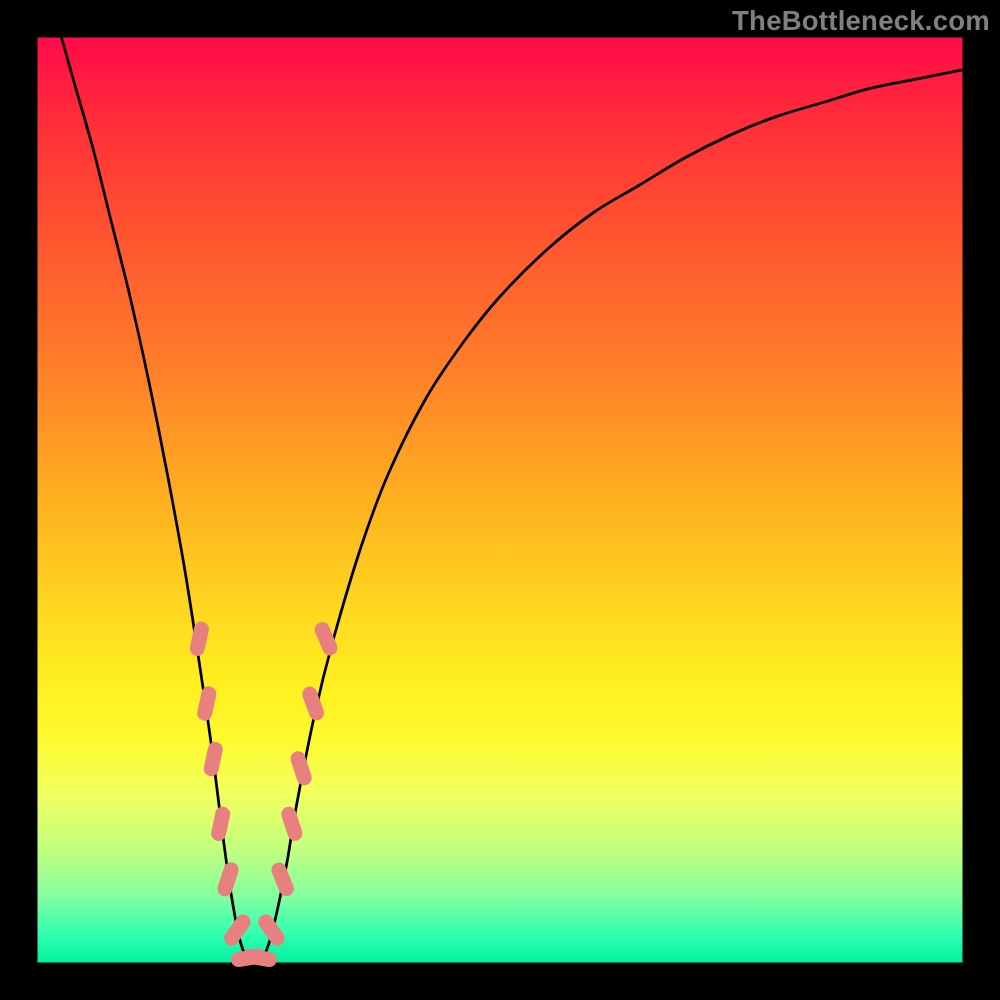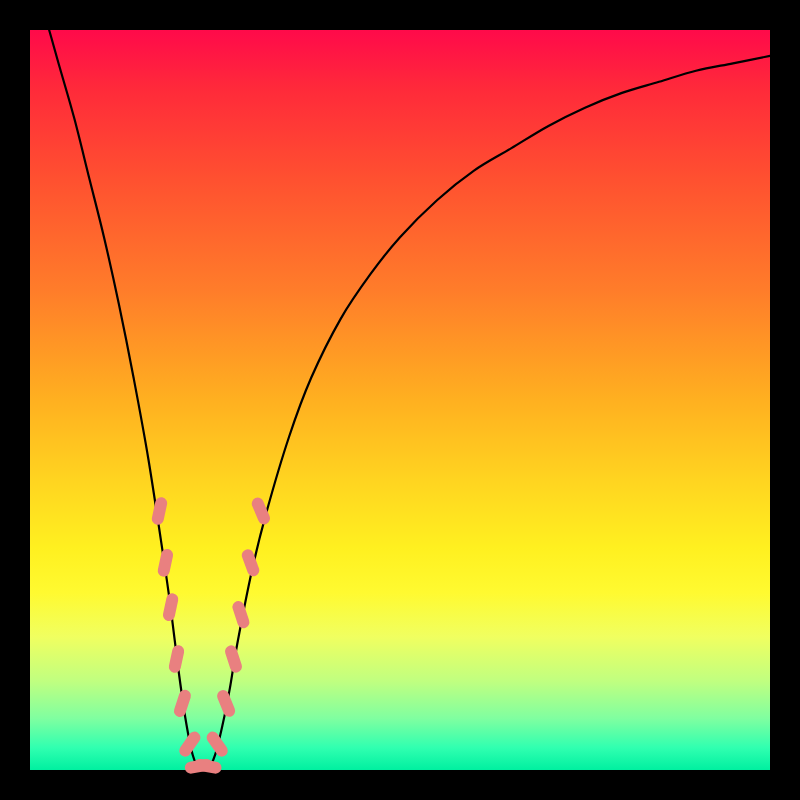--- a/index.html
+++ b/index.html
@@ -64,20 +64,21 @@
   }
   .marker {
     fill: #e98080;
     stroke: none;
   }
 </style>
 </head>
 <body>
 
 <div class="chart-container">
+  <div class="watermark">TheBottleneck.com</div>
   <div class="plot-area">
     <svg class="curve" viewBox="0 0 740 740">
       <path id="main-curve" class="curve-path" d="M 0.00 -59.20 C 2.47 -51.80, 9.87 -30.83, 14.80 -14.80 C 19.73 1.23, 24.67 19.73, 29.60 37.00 C 34.53 54.27, 39.47 70.30, 44.40 88.80 C 49.33 107.30, 54.27 128.27, 59.20 148.00 C 64.13 167.73, 69.07 186.23, 74.00 207.20 C 78.93 228.17, 83.87 250.37, 88.80 273.80 C 93.73 297.23, 98.67 321.90, 103.60 347.80 C 108.53 373.70, 113.47 399.60, 118.40 429.20 C 123.33 458.80, 129.50 500.73, 133.20 525.40 C 136.90 550.07, 138.13 558.70, 140.60 577.20 C 143.07 595.70, 145.53 617.90, 148.00 636.40 C 150.47 654.90, 152.93 673.40, 155.40 688.20 C 157.87 703.00, 160.33 716.57, 162.80 725.20 C 165.27 733.83, 167.73 737.53, 170.20 740.00 C 172.67 742.47, 175.13 742.47, 177.60 740.00 C 180.07 737.53, 182.53 732.60, 185.00 725.20 C 187.47 717.80, 189.93 706.70, 192.40 695.60 C 194.87 684.50, 197.33 672.17, 199.80 658.60 C 202.27 645.03, 203.50 633.93, 207.20 614.20 C 210.90 594.47, 217.07 562.40, 222.00 540.20 C 226.93 518.00, 230.63 503.20, 236.80 481.00 C 242.97 458.80, 251.60 429.20, 259.00 407.00 C 266.40 384.80, 272.57 367.53, 281.20 347.80 C 289.83 328.07, 300.93 305.87, 310.80 288.60 C 320.67 271.33, 330.53 257.77, 340.40 244.20 C 350.27 230.63, 358.90 219.53, 370.00 207.20 C 381.10 194.87, 394.67 181.30, 407.00 170.20 C 419.33 159.10, 431.67 149.23, 444.00 140.60 C 456.33 131.97, 468.67 125.80, 481.00 118.40 C 493.33 111.00, 505.67 102.98, 518.00 96.20 C 530.33 89.42, 542.67 83.25, 555.00 77.70 C 567.33 72.15, 579.67 67.22, 592.00 62.90 C 604.33 58.58, 616.67 55.50, 629.00 51.80 C 641.33 48.10, 653.67 43.78, 666.00 40.70 C 678.33 37.62, 690.67 35.77, 703.00 33.30 C 715.33 30.83, 733.83 27.13, 740.00 25.90 "></path>
       <g id="marker-group">
           <g transform="translate(129.5,481) rotate(-78)">
             <rect x="-14" y="-6" width="28" height="12" rx="6" ry="6" class="marker"></rect>
           </g>
           <g transform="translate(135.42,532.8) rotate(-78)">
             <rect x="-14" y="-6" width="28" height="12" rx="6" ry="6" class="marker"></rect>
           </g>

